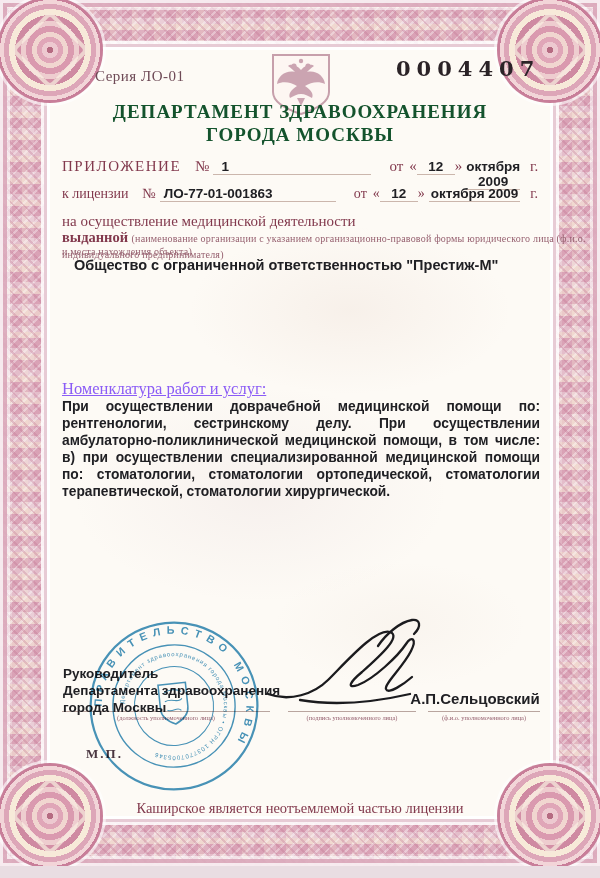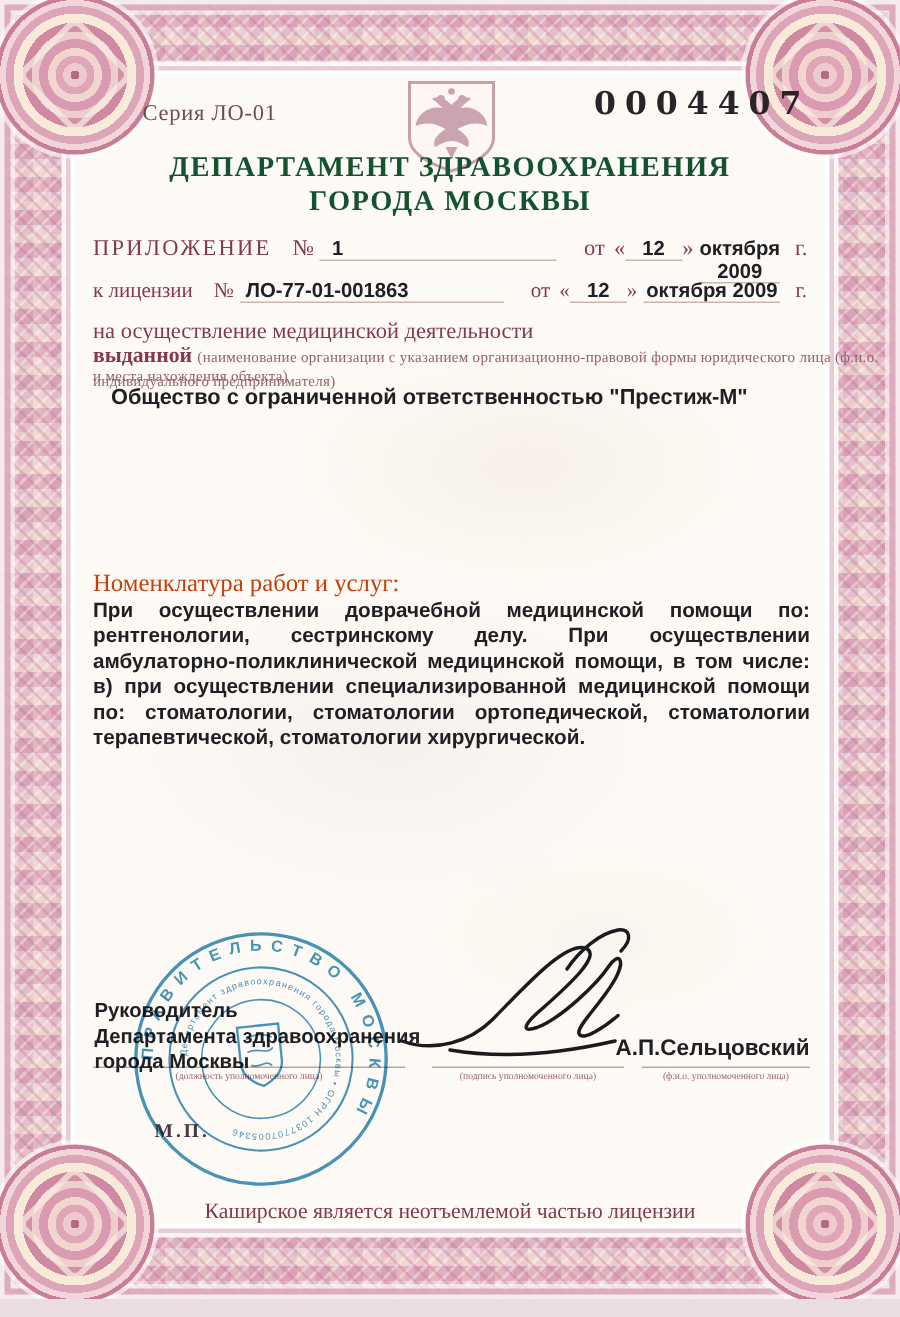--- a/index.html
+++ b/index.html
@@ -53,32 +53,32 @@
   .gap-l{margin-left:14px;} .gap-s{margin-left:6px;}
 
   .activity1{left:62px;top:213px;font-size:15px;color:#82394d;}
   .issued-line{left:62px;top:229px;font-size:14px;color:#82394d;}
   .issued-word{font-weight:bold;font-size:14.5px;}
   .small-note{font-size:10px;color:#96606f;letter-spacing:.2px;}
   .note2{left:62px;top:246px;}
   .org{left:62px;top:257px;font-size:14.5px;margin-left:12px;}
   .addr{left:62px;top:274px;font-size:14.5px;}
 
-  .nom-head{left:62px;top:379px;font-size:16.5px;color:#c2410c;}
+  .nom-head{left:62px;top:379px;font-size:16.5px;color:#8b5cf6;text-decoration:underline;}
   .nom-text{left:62px;top:399px;width:478px;font-size:13.8px;line-height:1.23;
             text-align:justify;text-align-last:left;}
 
   .pos-label{left:63px;top:665px;font-size:13.5px;line-height:1.27;z-index:2;}
   .sig-name{left:410px;top:690px;width:130px;text-align:center;font-size:15px;z-index:2;}
   .sig-line{top:711px;border-top:1px solid #b9a59f;text-align:center;z-index:1;}
   .sl-left{left:62px;width:208px;}
   .sl-mid{left:288px;width:128px;}
   .sl-right{left:428px;width:112px;}
   .sig-caption{display:block;padding-top:2px;font-size:6.4px;color:#96606f;font-family:"Liberation Serif",serif;}
-  .mp{left:103px;top:746px;font-size:13px;font-weight:bold;color:#4a3640;z-index:1;letter-spacing:2px;}
+  .mp{left:86px;top:746px;font-size:13px;font-weight:bold;color:#4a3640;z-index:1;letter-spacing:2px;}
   .signature-svg{left:260px;top:616px;z-index:3;}
   .stamp{left:88px;top:620px;z-index:4;opacity:.88;mix-blend-mode:multiply;transform:rotate(-6deg);}
   .emblem{left:264px;top:52px;}
   .footer{left:0;right:0;top:800px;text-align:center;font-size:14.5px;color:#82394d;}
 </style>
 </head>
 <body>
 
 <div class="cert">
   <div class="border-frame"></div>

